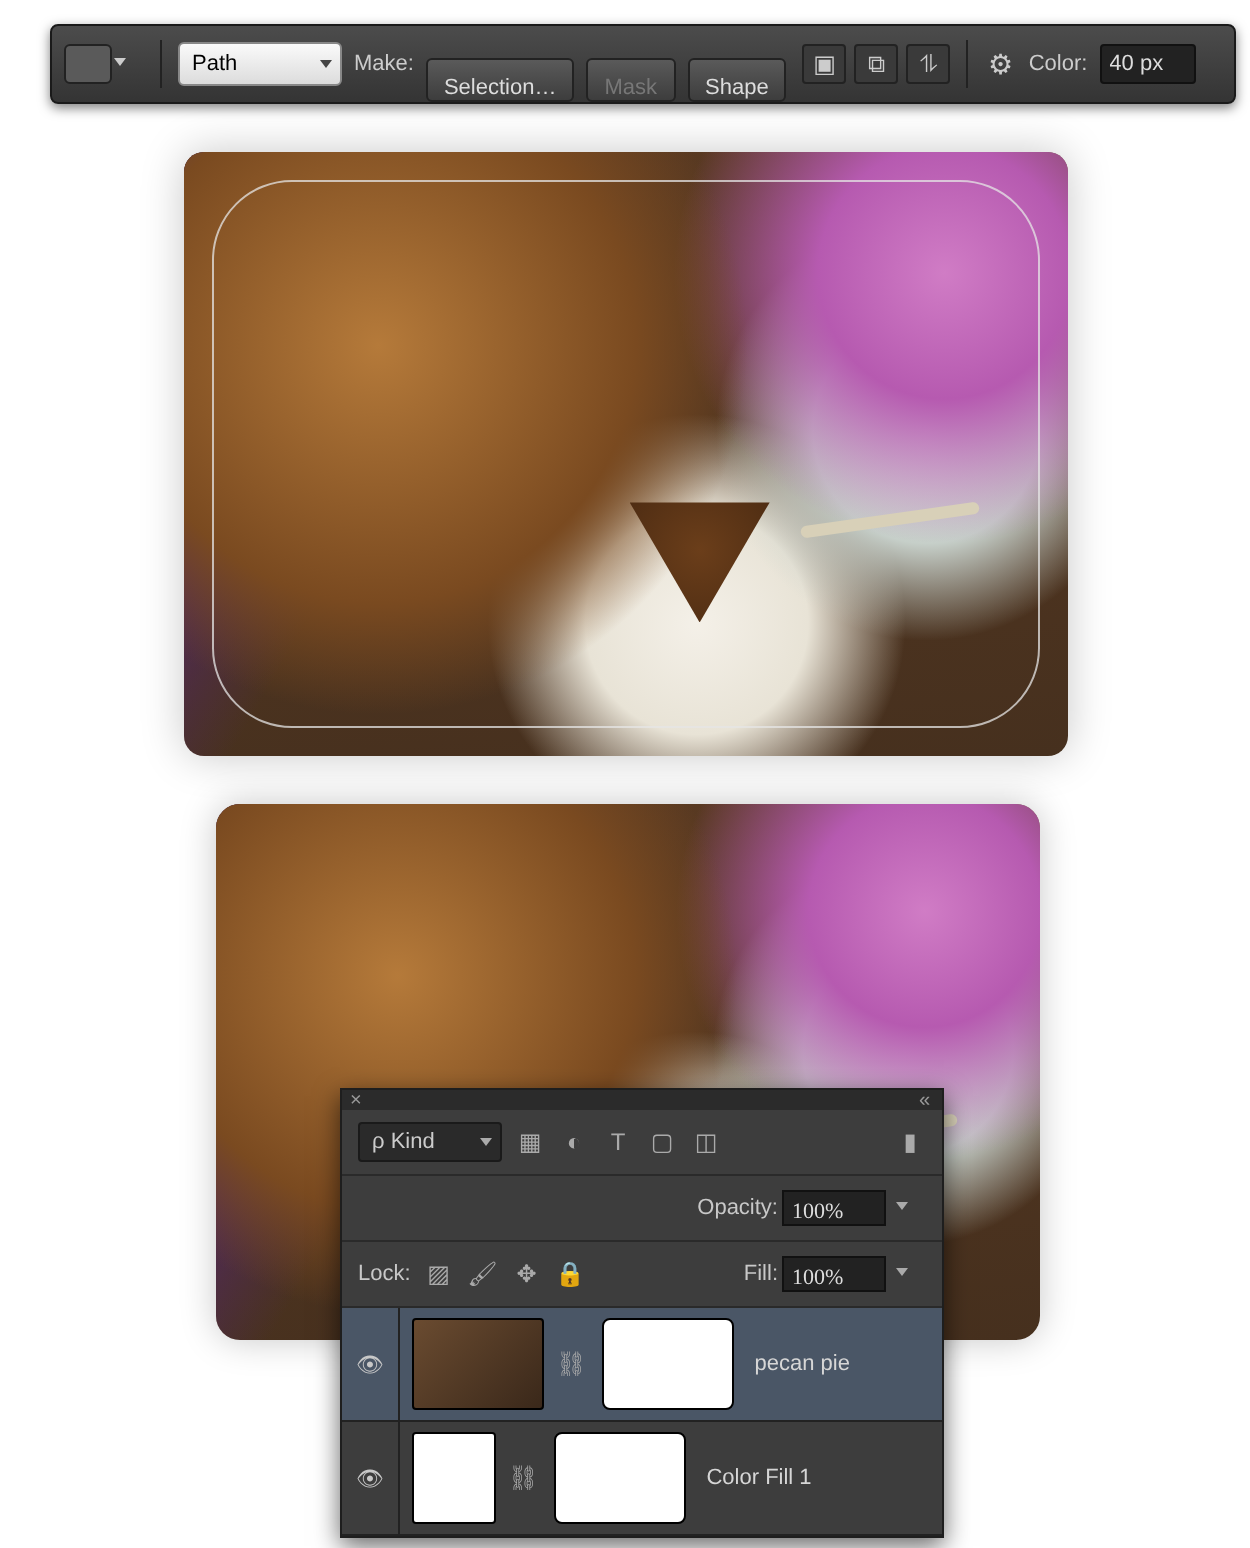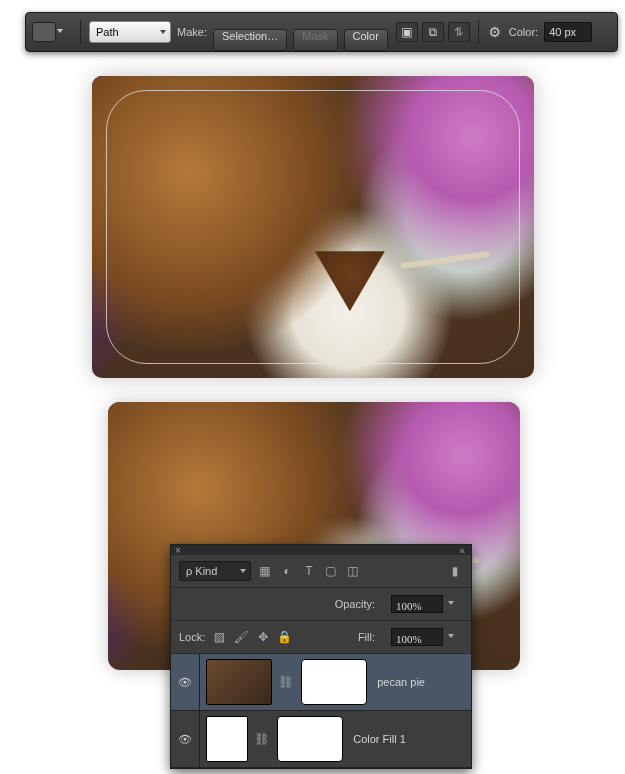--- a/index.html
+++ b/index.html
@@ -78,21 +78,21 @@
   .ob-label { color: #ccc; font-size: 11px; }
   .ob-btn {
     height: 20px;
     background: linear-gradient(#5a5a5a,#3d3d3d);
     border: 1px solid #222;
     border-radius: 3px;
     color: #ddd;
     font-size: 11px;
     padding: 0 8px;
     display: flex;
-    align-items: flex-start;
+    align-items: flex-end;
     margin-top: 16px;
   }
   .ob-btn.disabled { color: #777; }
   .icon-box-group {
     display: flex;
     gap: 4px;
     margin-left: 2px;
   }
   .icon-box {
     width: 20px;
@@ -276,21 +276,21 @@
   }
   .lp-icon {
     width: 16px; height: 16px;
     display: flex; align-items: center; justify-content: center;
     color: #aaa;
     font-size: 12px;
   }
   .lp-field {
     display: flex;
     align-items: center;
-    gap: 16px;
+    gap: 2px;
   }
   .lp-valbox {
     background: #222;
     border: 1px solid #111;
     color: #ddd;
     width: 42px;
     height: 16px;
     display: flex;
     align-items: flex-end;
     padding: 0 4px;
@@ -379,21 +379,21 @@
 
   <div class="ob-btn">
     <span>Selection…</span>
   </div>
 
   <div class="ob-btn disabled">
     <span>Mask</span>
   </div>
 
   <div class="ob-btn">
-    <span>Color</span>
+    <span>Shape</span>
   </div>
 
   <div class="icon-box-group">
     <div class="icon-box">▣</div>
     <div class="icon-box">⧉</div>
     <div class="icon-box">⥮</div>
   </div>
 
   <div class="sep"></div>
 

